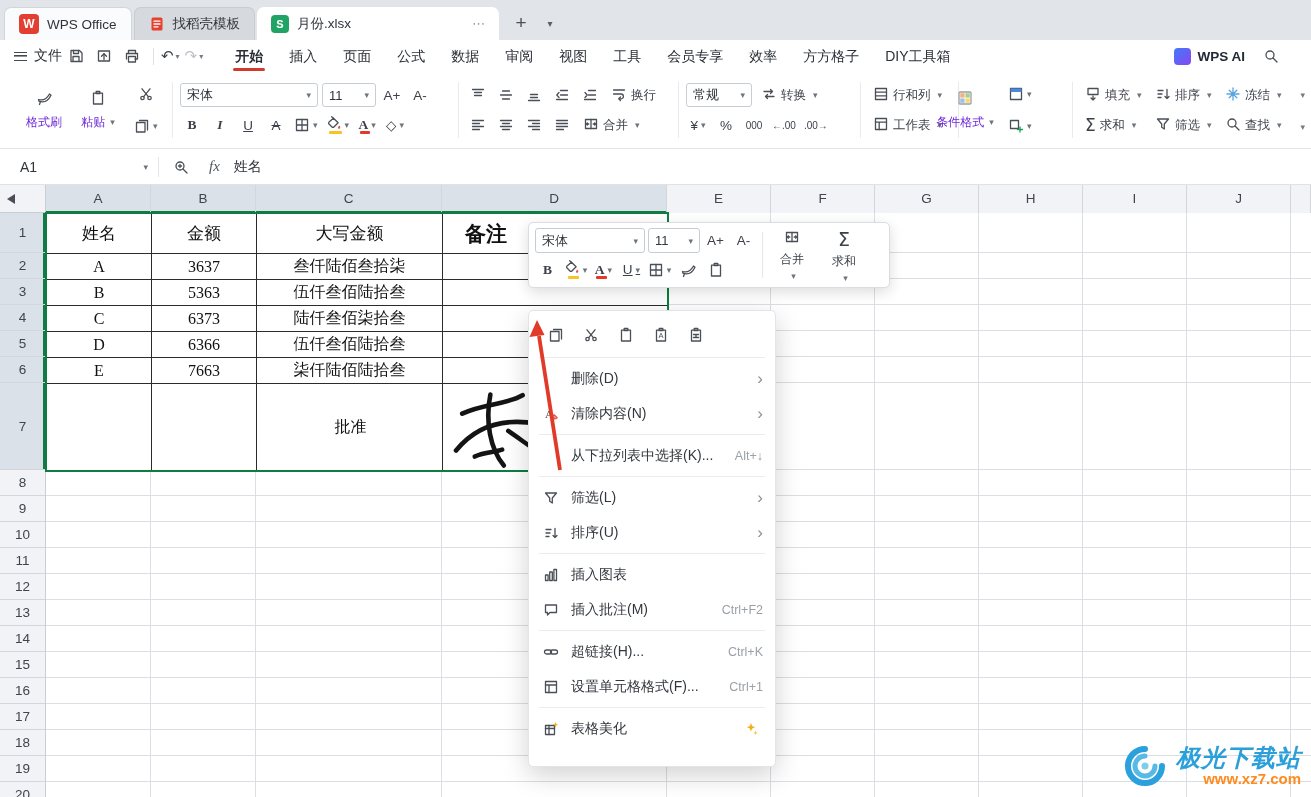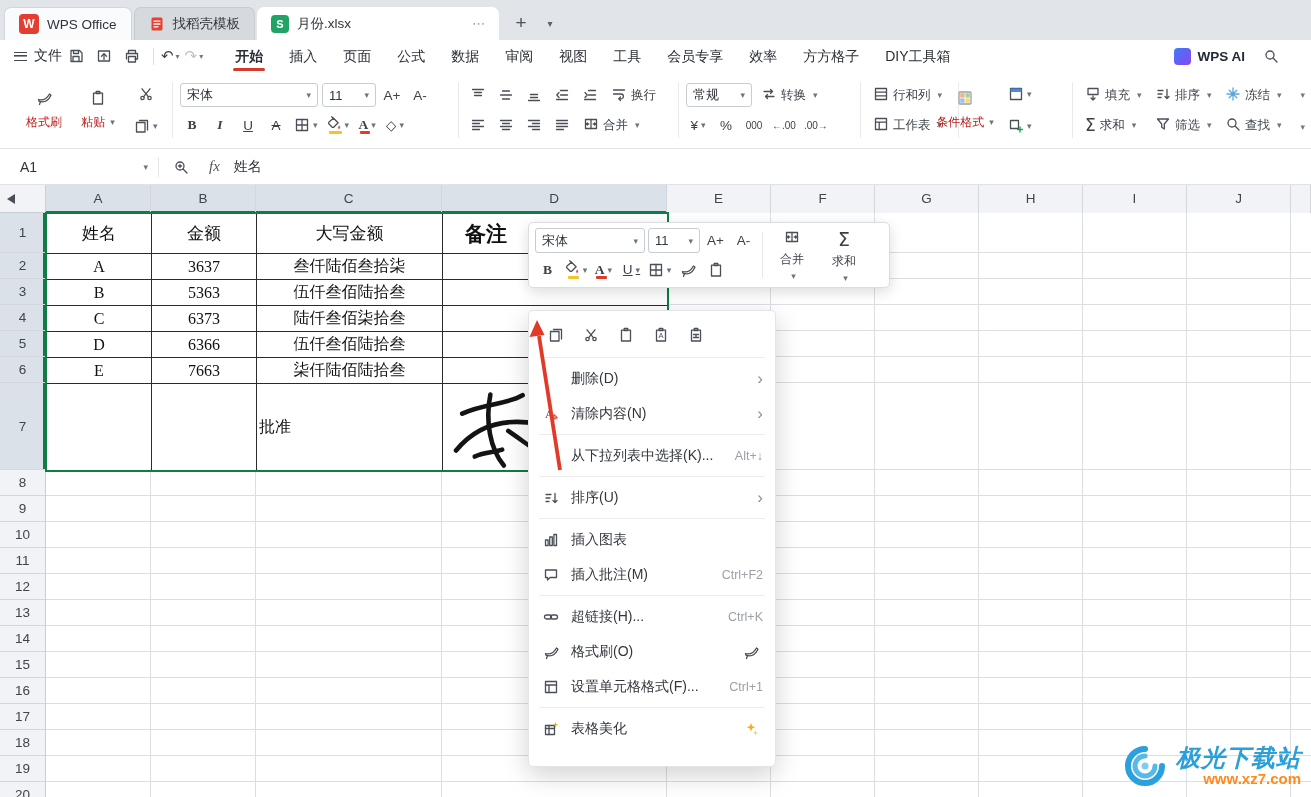--- a/index.html
+++ b/index.html
@@ -37,21 +37,21 @@
 .ai-wrap{display:flex;align-items:center;gap:6px}
 .ai-logo{width:17px;height:17px;border-radius:4px;background:linear-gradient(135deg,#3f7bfa,#8a46f0)}
 .ai-text{font-size:13.5px;font-weight:bold;color:#222a35}
 
 
 #ribbon{position:absolute;left:0;top:72px;width:100%;height:77px;background:#fff;border-bottom:1px solid #e3e6e9}
 .rgroup{position:absolute;top:0;height:100%;display:flex;flex-direction:column;justify-content:center;gap:6px}
 .rgroup.hor{flex-direction:row;align-items:center;gap:6px}
 .rvsep{position:absolute;top:10px;bottom:10px;width:1px;background:#e8ebee}
 .rrow{display:flex;align-items:center;gap:4px}
-.rb-big{display:flex;flex-direction:column;align-items:center;justify-content:center;gap:5px;width:48px;height:60px;border-radius:4px;font-size:12px;color:#b91c1c}
+.rb-big{display:flex;flex-direction:column;align-items:center;justify-content:center;gap:5px;width:48px;height:60px;border-radius:4px;font-size:12px;color:#6d28d9}
 .rb-big .blbl{display:flex;align-items:center;gap:2px;white-space:nowrap}
 .rb-minicol{display:flex;flex-direction:column;gap:8px;margin-left:4px}
 .rb-small{min-width:24px;height:24px;padding:0 2px;display:flex;align-items:center;justify-content:center;border-radius:3px;font-size:13.5px;color:#3c4149;white-space:nowrap}
 .rb-combo{height:24px;border:1px solid #c8cdd4;border-radius:3px;background:#fff;display:flex;align-items:center;justify-content:space-between;padding:0 6px;font-size:13px;color:#2f343b}
 .rb-txtbtn{height:24px;display:flex;align-items:center;gap:4px;padding:0 5px;border-radius:3px;font-size:12.5px;color:#3c4149;white-space:nowrap}
 .drop::after{content:"▾";font-size:9px;color:#6e747b;margin-left:3px}
 .serifB{font-family:"Liberation Serif","DejaVu Serif",serif;font-weight:bold}
 .serifI{font-family:"Liberation Serif","DejaVu Serif",serif;font-style:italic;font-weight:bold}
 .undl{text-decoration:underline}
 .strk{text-decoration:line-through}
@@ -77,21 +77,21 @@
 .rhd.sel{background:#dbe1e8;box-shadow:inset -2px 0 0 #0e7c43}
 #sheet{position:absolute;left:46px;top:213px;right:0;bottom:0;z-index:1}
 .vline{position:absolute;top:0;bottom:0;width:1px;background:#dbdee2;pointer-events:none}
 .hline{position:absolute;left:0;right:0;height:1px;background:#dbdee2;pointer-events:none}
 
 
 #data-table{position:absolute;left:46px;top:213px;z-index:2;border-collapse:collapse;background:#fff;font-family:"Liberation Serif","DejaVu Serif",serif}
 #data-table td{border:1px solid #2b2b2b;text-align:center;vertical-align:middle;font-size:16px;color:#111}
 #data-table .hd{font-size:17px}
 #data-table .hd-big{font-size:21px;font-weight:bold;text-align:left;padding-left:22px}
-#data-table .approve{text-align:left;padding-left:2px}
+#data-table .approve{text-align:center;padding-left:2px}
 #sel-border{position:absolute;left:45px;top:212px;width:624px;height:260px;border:2px solid #0e7c43;z-index:3;pointer-events:none}
 #signature{position:absolute;left:442px;top:384px;z-index:4;pointer-events:none}
 
 
 #mini-toolbar{position:absolute;left:528px;top:222px;width:362px;height:66px;background:#fff;border:1px solid #dadde1;border-radius:5px;box-shadow:0 4px 14px rgba(0,0,0,.14);z-index:10;display:flex;align-items:center;padding:4px 6px;gap:6px}
 .mt-left{display:flex;flex-direction:column;gap:4px}
 .mt-row{display:flex;align-items:center;gap:3px}
 .mt-combo{height:25px;border:1px solid #c8cdd4;border-radius:3px;display:flex;align-items:center;justify-content:space-between;padding:0 6px;font-size:13px}
 .mt-btn{min-width:25px;height:25px;display:flex;align-items:center;justify-content:center;border-radius:3px;font-size:13.5px;color:#3c4149}
 .mt-sep{width:1px;height:46px;background:#e5e8eb}
@@ -739,20 +739,29 @@
     <div class="cm-sep"></div>
     <div class="cm-item">
       <span class="cm-slot"></span>
         <span class="cm-label">从下拉列表中选择(K)...</span>
         <span class="cm-short">Alt+↓</span>
     </div>
     <div class="cm-sep"></div>
     <div class="cm-item">
       <span class="cm-slot">
           <svg viewBox="0 0 16 16" width="16" height="16" fill="none" stroke="#4a4f57" stroke-width="1.3" stroke-linecap="round" stroke-linejoin="round">
+            <path d="M2.5,3h11L9.3,8v5l-2.6,-1.8V8z"></path>
+          </svg>
+        </span>
+        <span class="cm-label">筛选(L)</span>
+        <span class="cm-chev"></span>
+    </div>
+    <div class="cm-item">
+      <span class="cm-slot">
+          <svg viewBox="0 0 16 16" width="16" height="16" fill="none" stroke="#4a4f57" stroke-width="1.3" stroke-linecap="round" stroke-linejoin="round">
             <path d="M3,4.5h5M3,8h4M3,11.5h3"></path>
             <path d="M12,3.5v9M10,10.5l2,2l2,-2"></path>
           </svg>
         </span>
         <span class="cm-label">排序(U)</span>
         <span class="cm-chev"></span>
     </div>
     <div class="cm-sep"></div>
     <div class="cm-item">
       <span class="cm-slot">
@@ -776,35 +785,20 @@
     <div class="cm-sep"></div>
     <div class="cm-item">
       <span class="cm-slot">
           <svg viewBox="0 0 16 16" width="16" height="16" fill="none" stroke="#4a4f57" stroke-width="1.3" stroke-linecap="round" stroke-linejoin="round">
             <rect x="1.5" y="6" width="7" height="4" rx="2"></rect>
             <rect x="7.5" y="6" width="7" height="4" rx="2"></rect>
           </svg>
         </span>
         <span class="cm-label">超链接(H)...</span>
         <span class="cm-short">Ctrl+K</span>
-    </div>
-    <div class="cm-item">
-      <span class="cm-slot">
-          <svg viewBox="0 0 16 16" width="16" height="16" fill="none" stroke="#4a4f57" stroke-width="1.3" stroke-linecap="round" stroke-linejoin="round">
-            <path d="M2.5,9.5c4,1.2 7.5,.8 11,-5.5l1.5,1.2c-3.5,7 -8,7.5 -12,6z"></path>
-            <path d="M4.5,11.5l-1,3"></path>
-          </svg>
-        </span>
-        <span class="cm-label">格式刷(O)</span>
-        <span class="cm-slot" style="width:20px">
-          <svg viewBox="0 0 16 16" width="16" height="16" fill="none" stroke="#4a4f57" stroke-width="1.3" stroke-linecap="round" stroke-linejoin="round">
-            <path d="M2.5,9.5c4,1.2 7.5,.8 11,-5.5l1.5,1.2c-3.5,7 -8,7.5 -12,6z"></path>
-            <path d="M4.5,11.5l-1,3"></path>
-          </svg>
-        </span>
     </div>
     <div class="cm-item">
       <span class="cm-slot">
           <svg viewBox="0 0 16 16" width="16" height="16" fill="none" stroke="#4a4f57" stroke-width="1.3" stroke-linecap="round" stroke-linejoin="round">
             <rect x="2.5" y="2.5" width="11" height="11"></rect>
             <path d="M2.5,6h11M6,6v7.5"></path>
           </svg>
         </span>
         <span class="cm-label">设置单元格格式(F)...</span>
         <span class="cm-short">Ctrl+1</span>

